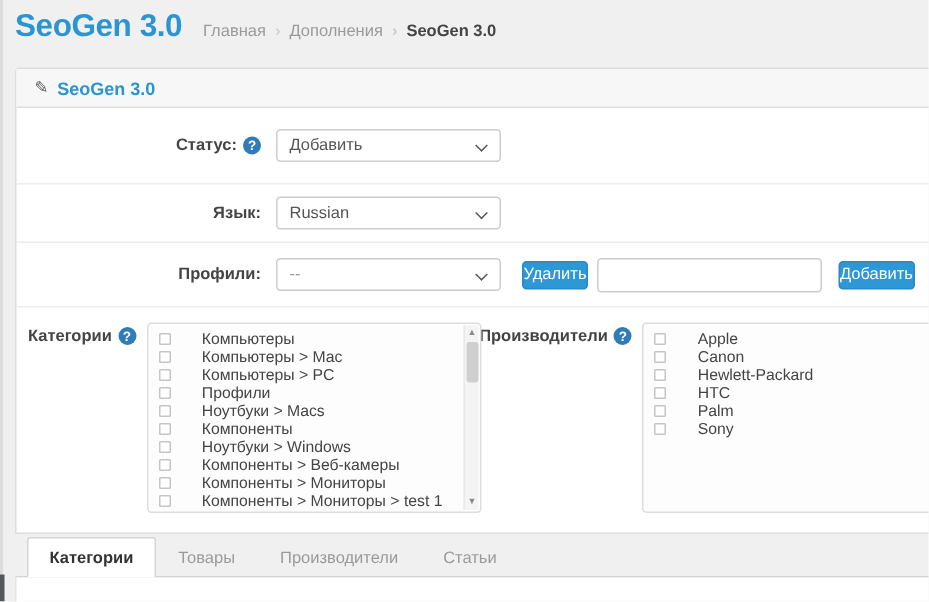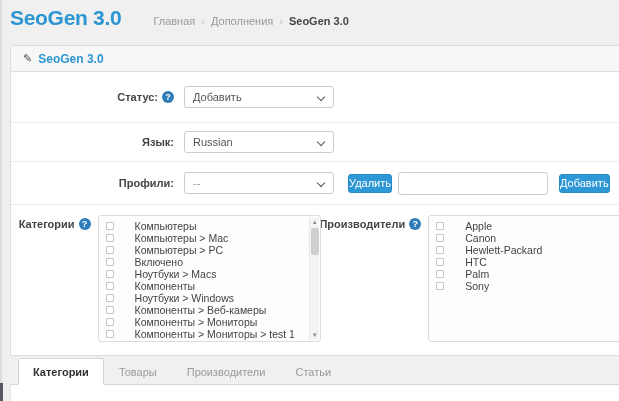--- a/index.html
+++ b/index.html
@@ -9,21 +9,21 @@
     background:#f0f0f0;
     font-family:"Liberation Sans", sans-serif;
     color:#444; font-size:11px;
   }
   #left-edge { position:absolute; left:0; top:0; width:2px; height:100%; background:#dcdcdc; }
   #sidebar-sliver { position:absolute; left:0; top:383px; width:3px; height:18px; background:#55595e; }
 
   
   .page-header { position:absolute; left:10px; top:6px; right:0; display:flex; align-items:baseline; }
   .page-title { font-size:21px; font-weight:bold; color:#2b95d2; letter-spacing:-0.3px; }
-  .breadcrumb { list-style:none; display:flex; align-items:baseline; margin-left:32px; font-size:11px; color:#9a9a9a; }
+  .breadcrumb { list-style:none; display:flex; align-items:baseline; margin-left:14px; font-size:11px; color:#9a9a9a; }
   .breadcrumb li { display:flex; align-items:baseline; }
   .breadcrumb li + li::before { content:"\203A"; margin:0 6px; color:#c9c9c9; }
   .breadcrumb li:last-child { color:#444; font-weight:bold; }
 
   
   .panel { position:absolute; left:10px; top:45px; width:640px; background:#fff; border:1px solid #ddd; border-radius:3px 3px 0 0; }
   .panel-heading { background:#f7f7f7; border-bottom:1px solid #ddd; padding:6px 12px; height:26px;
                    display:flex; align-items:center; gap:6px; }
   .panel-heading .pencil { color:#555; font-size:11px; }
   .panel-title { color:#2b95d2; font-weight:bold; font-size:12px; }
@@ -148,21 +148,21 @@
             <div class="chk-item">
             <span class="cbox"></span>
             <span>Компьютеры &gt; Mac</span>
           </div>
             <div class="chk-item">
             <span class="cbox"></span>
             <span>Компьютеры &gt; PC</span>
           </div>
             <div class="chk-item">
             <span class="cbox"></span>
-            <span>Включено</span>
+            <span>Профили</span>
           </div>
             <div class="chk-item">
             <span class="cbox"></span>
             <span>Ноутбуки &gt; Macs</span>
           </div>
             <div class="chk-item">
             <span class="cbox"></span>
             <span>Компоненты</span>
           </div>
             <div class="chk-item">

